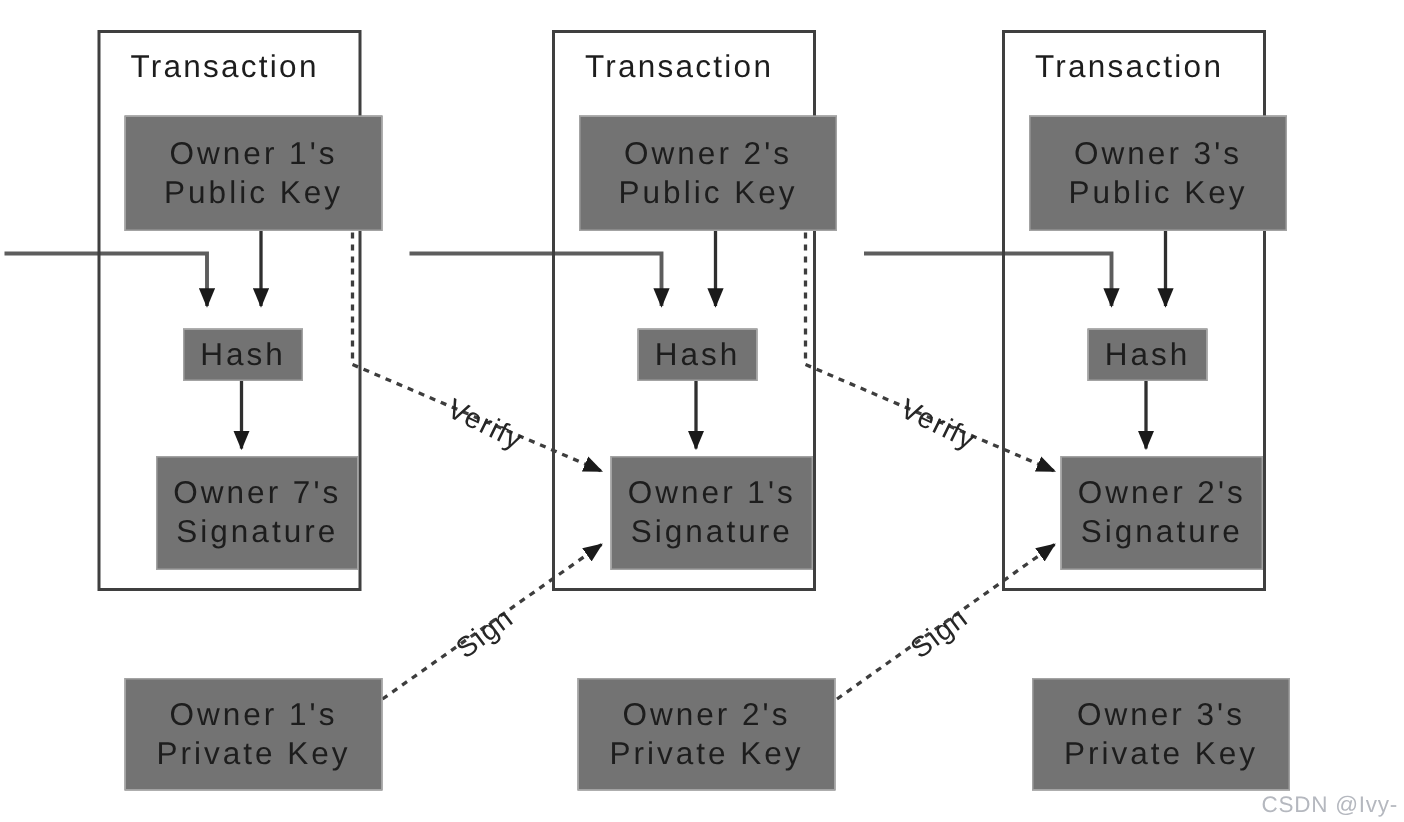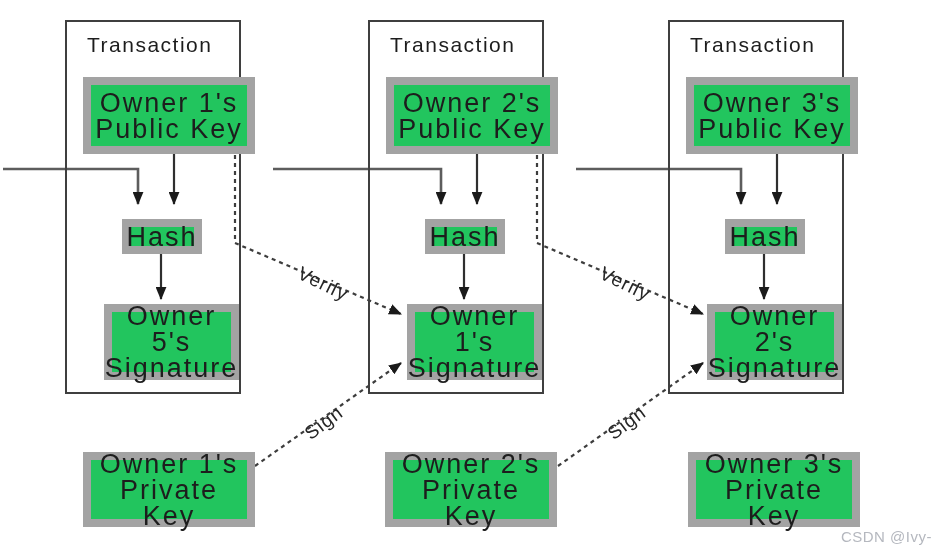--- a/index.html
+++ b/index.html
@@ -10,23 +10,23 @@
   svg.wires{position:absolute;left:0;top:0;width:936px;height:548px;}
   .tx{
     position:absolute;top:20px;width:176px;height:374px;
     border:2px solid #3f3f3f;background:transparent;box-sizing:border-box;
   }
   .tx-title{
     position:absolute;left:20px;top:11px;
     font-size:21px;letter-spacing:1.5px;color:#1d1d1d;white-space:nowrap;
   }
   .dbox{
-    position:absolute;box-sizing:border-box;border:8px solid #a3a3a3;background:#22c55e;
+    position:absolute;box-sizing:border-box;border:1px solid #a3a3a3;background:#737373;
     display:flex;align-items:center;justify-content:center;text-align:center;
-    font-size:27px;line-height:26px;letter-spacing:2px;color:#1d1d1d;white-space:pre-line;
+    font-size:21px;line-height:26px;letter-spacing:2px;color:#1d1d1d;white-space:pre-line;
   }
   .pubkey{left:16px;top:55px;width:172px;height:77px;}
   .hash{left:55px;top:197px;width:80px;height:35px;}
   .sig{left:37px;top:282px;width:135px;height:76px;}
   .pk{position:absolute;top:452px;width:172px;height:75px;}
   .edge-label{
     position:absolute;font-size:19px;letter-spacing:1px;color:#262626;white-space:nowrap;
     transform:translate(-50%,-50%) rotate(var(--rot));
   }
   .watermark{
@@ -72,21 +72,21 @@
       <path d="M255,466 L401,363" marker-end="url(#arrow)"></path>
       <path d="M558,466 L703,363" marker-end="url(#arrow)"></path>
     </g>
   </svg>
 
   <div class="tx" style="left:65px">
     <div class="tx-title">Transaction</div>
     <div class="dbox pubkey">Owner 1's
 Public Key</div>
     <div class="dbox hash">Hash</div>
-    <div class="dbox sig">Owner 5's
+    <div class="dbox sig">Owner 7's
 Signature</div>
   </div>
 
   <div class="tx" style="left:368px">
     <div class="tx-title">Transaction</div>
     <div class="dbox pubkey">Owner 2's
 Public Key</div>
     <div class="dbox hash">Hash</div>
     <div class="dbox sig">Owner 1's
 Signature</div>

